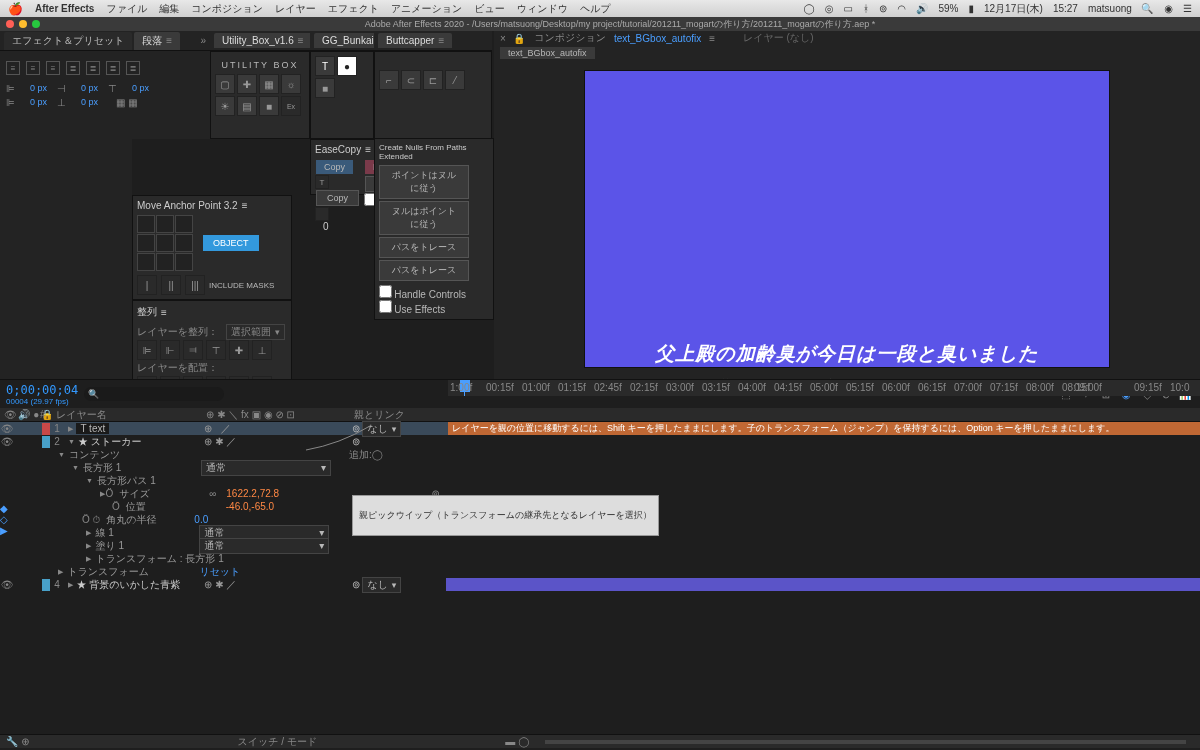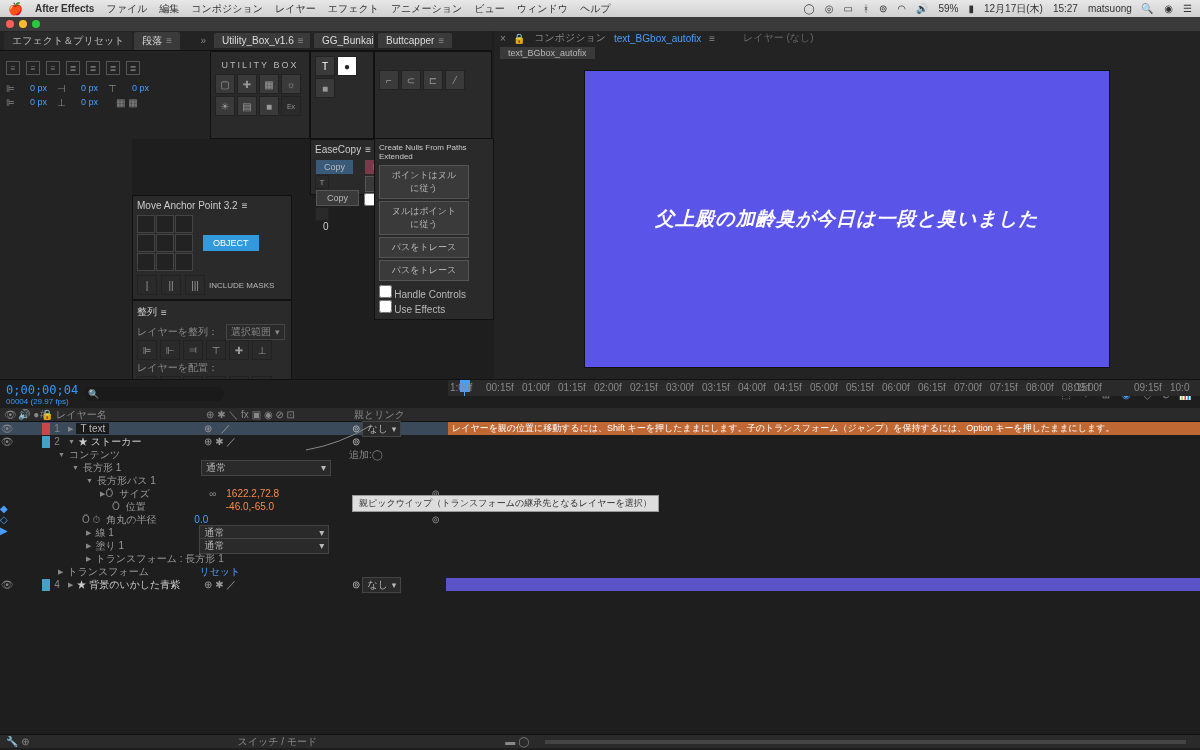--- a/index.html
+++ b/index.html
@@ -62,21 +62,21 @@
 .toolbtn { width: 18px; height: 18px; display: flex; align-items: center; justify-content: center; color: #ccc; font-size: 11px; }
 .toolbtn.active { background: #3a3a3a; border-radius: 2px; }
 
 
 .comptabs { background: #232323; height: 20px; display: flex; align-items: center; padding: 0 6px; gap: 8px; font-size: 9px; }
 .comptabs .clabel { color: #888; }
 .comptabs .cname { color: #4a9eff; }
 .compsub { background: #232323; height: 18px; padding: 2px 6px; }
 .compsub .chip { background: #3a3a3a; padding: 1px 8px; font-size: 9px; display: inline-block; }
 .viewer { flex: 1; background: #232323; display: flex; align-items: center; justify-content: center; padding: 10px; position: relative; }
-.canvas { width: 524px; height: 296px; background: #5b54e8; display: flex; align-items: center; justify-content: center; position: relative; box-shadow: 0 0 0 1px #111; }
+.canvas { width: 524px; height: 296px; background: #5b54e8; display: flex; align-items: flex-end; justify-content: center; position: relative; box-shadow: 0 0 0 1px #111; }
 .canvas .txt { color: #fff; font-size: 19px; font-weight: bold; font-style: italic; letter-spacing: 1px; }
 .viewctrl { height: 20px; background: #232323; display: flex; align-items: center; padding: 0 6px; gap: 8px; font-size: 9px; color: #999; }
 
 
 .timeline { background: #1e1e1e; border-top: 1px solid #111; }
 .tltabs { height: 18px; background: #232323; display: flex; align-items: center; padding: 0 6px; gap: 8px; font-size: 9px; }
 .tltab { padding: 1px 6px; color: #999; }
 .tltab.active { background: #3a3a3a; color: #ddd; }
 .tlhead { height: 28px; display: flex; align-items: center; padding: 0 6px; gap: 6px; }
 .tc { color: #3399ff; font-size: 12px; font-family: monospace; }
@@ -110,21 +110,21 @@
 .star { color: #ccc; }
 
 .valrow { height: 13px; display: flex; align-items: center; font-size: 9px; }
 .valrow .vname { width: 136px; padding-left: 4px; color: #999; }
 .valrow .vval { color: #ff8844; padding-left: 10px; }
 .valrow .vblue { color: #4a9eff; }
 
 .dropdown { background: #2a2a2a; border: 1px solid #444; padding: 0 4px; font-size: 9px; display: inline-flex; align-items: center; gap: 4px; }
 
 .hintbar { position: absolute; left: 448px; top: 0; right: 0; height: 13px; background: #c06834; color: #fff; font-size: 9px; padding: 0 4px; display: flex; align-items: center; overflow: hidden; white-space: nowrap; }
-.tooltip { position: absolute; left: 352px; top: 73px; background: #ddd; color: #333; font-size: 9px; padding: 1px 6px; border: 1px solid #999; z-index: 10; }
+.tooltip { position: absolute; left: 352px; top: 73px; background: #ddd; color: #333; font-size: 9px; padding: 13px 6px; border: 1px solid #999; z-index: 10; }
 
 .tlfoot { height: 14px; background: #2a2a2a; display: flex; align-items: center; padding: 0 6px; gap: 8px; font-size: 9px; color: #888; border-top: 1px solid #111; position: absolute; bottom: 0; left: 0; right: 0; }
 .tlfoot .lab { margin-left: 200px; }
 
 .purpletrack { background: #5b54c8; height: 13px; }
 
 .pwhipline { position: absolute; pointer-events: none; }
 </style>
 </head>
 <body>
@@ -160,20 +160,21 @@
     <span>☰</span>
   </div>
 </div>
 
 <div class="titlebar">
   <div class="traffic">
     <span class="tl-close"></span>
     <span class="tl-min"></span>
     <span class="tl-max"></span>
   </div>
+  <div class="title">Adobe After Effects 2020 - /Users/matsuong/Desktop/my project/tutorial/201211_mogartの作り方/201211_mogartの作り方.aep *</div>
 </div>
 
 <div class="workspace">
   <div class="leftcol">
 
     <div style="display:flex">
 
       <div style="width:210px">
         <div class="tabrow">
           <span class="tab">
@@ -463,21 +464,21 @@
       <span class="c2" style="display:flex;gap:3px">⊕ ✱ ＼ fx ▣ ◉ ⊘ ⊡</span>
       <span class="c3">親とリンク</span>
     </div>
 
     <div class="ruler" style="position:absolute;top:-28px;left:0;right:0;margin-left:448px">
       <div class="playhead"></div>
       <span class="tick" style="left:2px">1:00f</span>
       <span class="tick" style="left:38px">00:15f</span>
       <span class="tick" style="left:74px">01:00f</span>
       <span class="tick" style="left:110px">01:15f</span>
-      <span class="tick" style="left:146px">02:00f</span>
+      <span class="tick" style="left:146px">02:45f</span>
       <span class="tick" style="left:182px">02:15f</span>
       <span class="tick" style="left:218px">03:00f</span>
       <span class="tick" style="left:254px">03:15f</span>
       <span class="tick" style="left:290px">04:00f</span>
       <span class="tick" style="left:326px">04:15f</span>
       <span class="tick" style="left:362px">05:00f</span>
       <span class="tick" style="left:398px">05:15f</span>
       <span class="tick" style="left:434px">06:00f</span>
       <span class="tick" style="left:470px">06:15f</span>
       <span class="tick" style="left:506px">07:00f</span>

